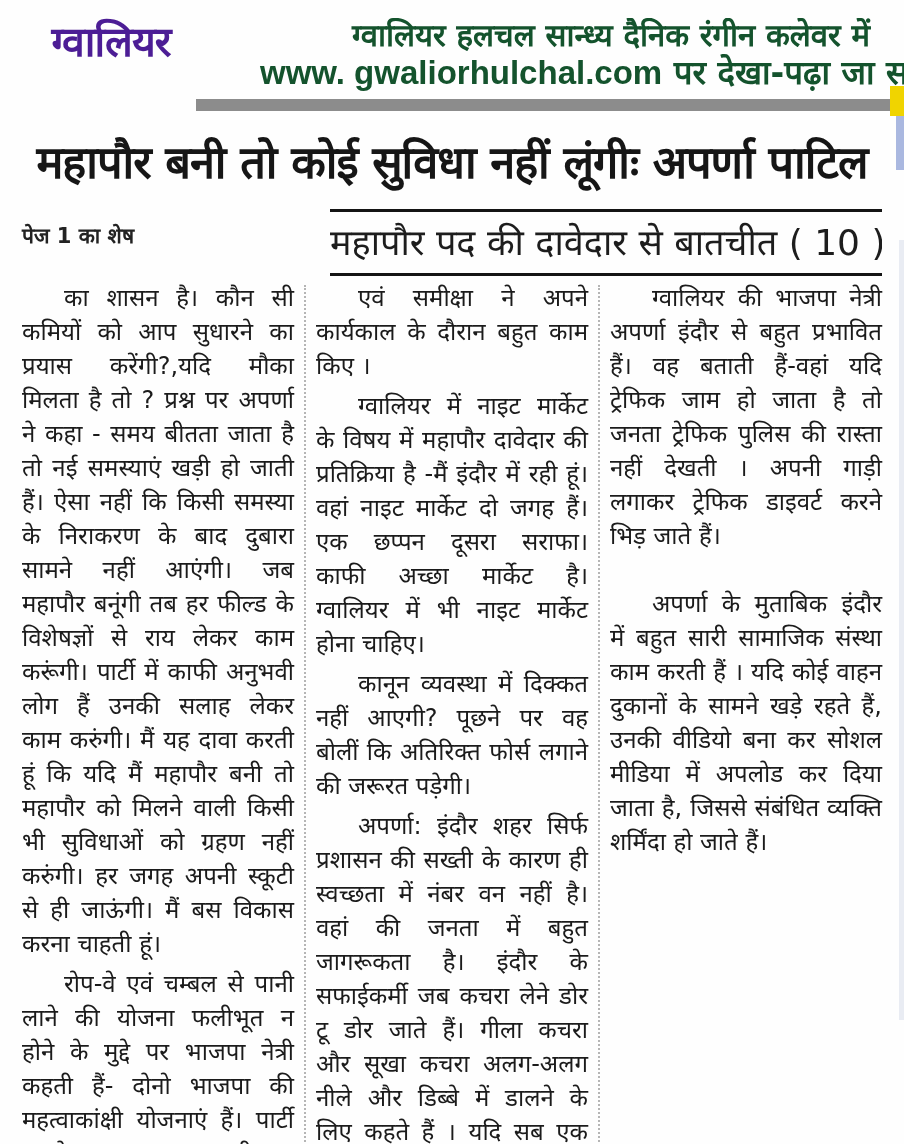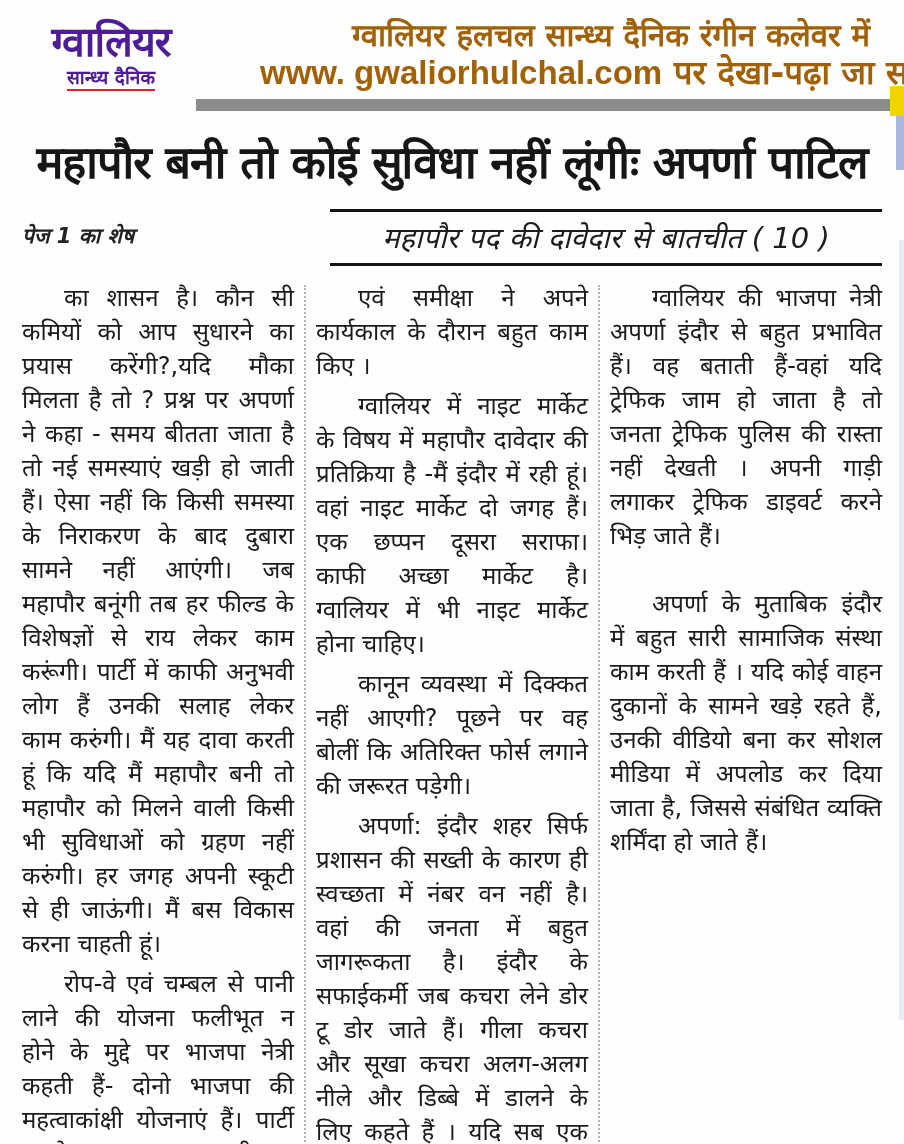--- a/index.html
+++ b/index.html
@@ -17,62 +17,61 @@
     position:absolute;left:16px;top:22px;width:190px;
     color:#4c1d95;text-align:center;font-weight:bold;line-height:1.02;
   }
   .logo-line1{font-size:41px;letter-spacing:-1px;}
   .logo-line2{font-size:41px;letter-spacing:-1px;display:inline-block;
     border-bottom:4px solid #e31e25;padding:0 6px 3px;}
   .logo-tagline{font-size:19px;margin-top:4px;display:inline-block;
     border-bottom:2px solid #e31e25;padding-bottom:2px;}
   .promo{
     position:absolute;left:200px;top:18px;width:704px;
-    color:#a16207;font-weight:bold;white-space:nowrap;overflow:hidden;
+    color:#14532d;font-weight:bold;white-space:nowrap;overflow:hidden;
   }
   .promo-line1{font-size:31px;padding-left:152px;line-height:1.15;}
   .promo-line2{font-size:33px;padding-left:60px;line-height:1.15;}
   .promo-url{font-family:"Liberation Sans","DejaVu Sans",sans-serif;}
   .gray-bar{position:absolute;left:196px;top:99px;width:694px;height:12px;background:#8c8c8c;}
   .edge-yellow{position:absolute;right:0;top:86px;width:14px;height:30px;background:#f0d400;}
   .edge-blue{position:absolute;right:0;top:116px;width:8px;height:54px;background:#aab8e0;}
   .edge-strip{position:absolute;right:0;top:240px;width:5px;height:780px;background:#dfe4ee;opacity:.7;}
   
   .headline{
     margin:16px 8px;
     font-size:45px;font-weight:bold;letter-spacing:-1px;
     text-align:center;color:#161616;line-height:1.3;
     white-space:nowrap;overflow:hidden;
   }
   
-  .subhead-row{position:relative;height:64px;margin-top:2px;font-style:italic;}
+  .subhead-row{position:relative;height:64px;margin-top:2px;}
   .continuation{position:absolute;left:22px;top:12px;font-size:21px;font-weight:bold;color:#222;}
   .subhead{
     position:absolute;left:330px;right:22px;top:0;
     border-top:3px solid #141414;border-bottom:3px solid #141414;
-    text-align:center;font-size:29px;color:#1d1d1d;
+    text-align:center;font-size:36px;color:#1d1d1d;
     padding:5px 0 7px;white-space:nowrap;overflow:hidden;
   }
   
   .columns{display:flex;padding:6px 12px 0;height:880px;}
   .col{flex:1 1 0;padding:2px 10px 0;overflow:hidden;}
   .col-divider{width:0;border-left:2px dotted #b5b5b5;margin:6px 0;}
   .col p{margin:0 0 6px;font-size:24px;line-height:34px;
     text-align:justify;text-indent:42px;color:#1b1b1b;}
   .col.col3 p{margin-bottom:34px;}
 </style>
 </head>
 <body>
 
 <div class="page">
 
   <header class="masthead">
     <div class="logo">
       <div class="logo-line1">ग्वालियर</div>
-      <div><span class="logo-tagline">सान्ध्य दैनिक</span></div>
     </div>
 
     <div class="promo">
       <div class="promo-line1">ग्वालियर हलचल सान्ध्य दैनिक रंगीन कलेवर में</div>
       <div class="promo-line2"><span class="promo-url">www. gwaliorhulchal.com</span><span> पर देखा-पढ़ा जा सक</span></div>
     </div>
 
     <div class="gray-bar"></div>
     <div class="edge-yellow"></div>
     <div class="edge-blue"></div>

